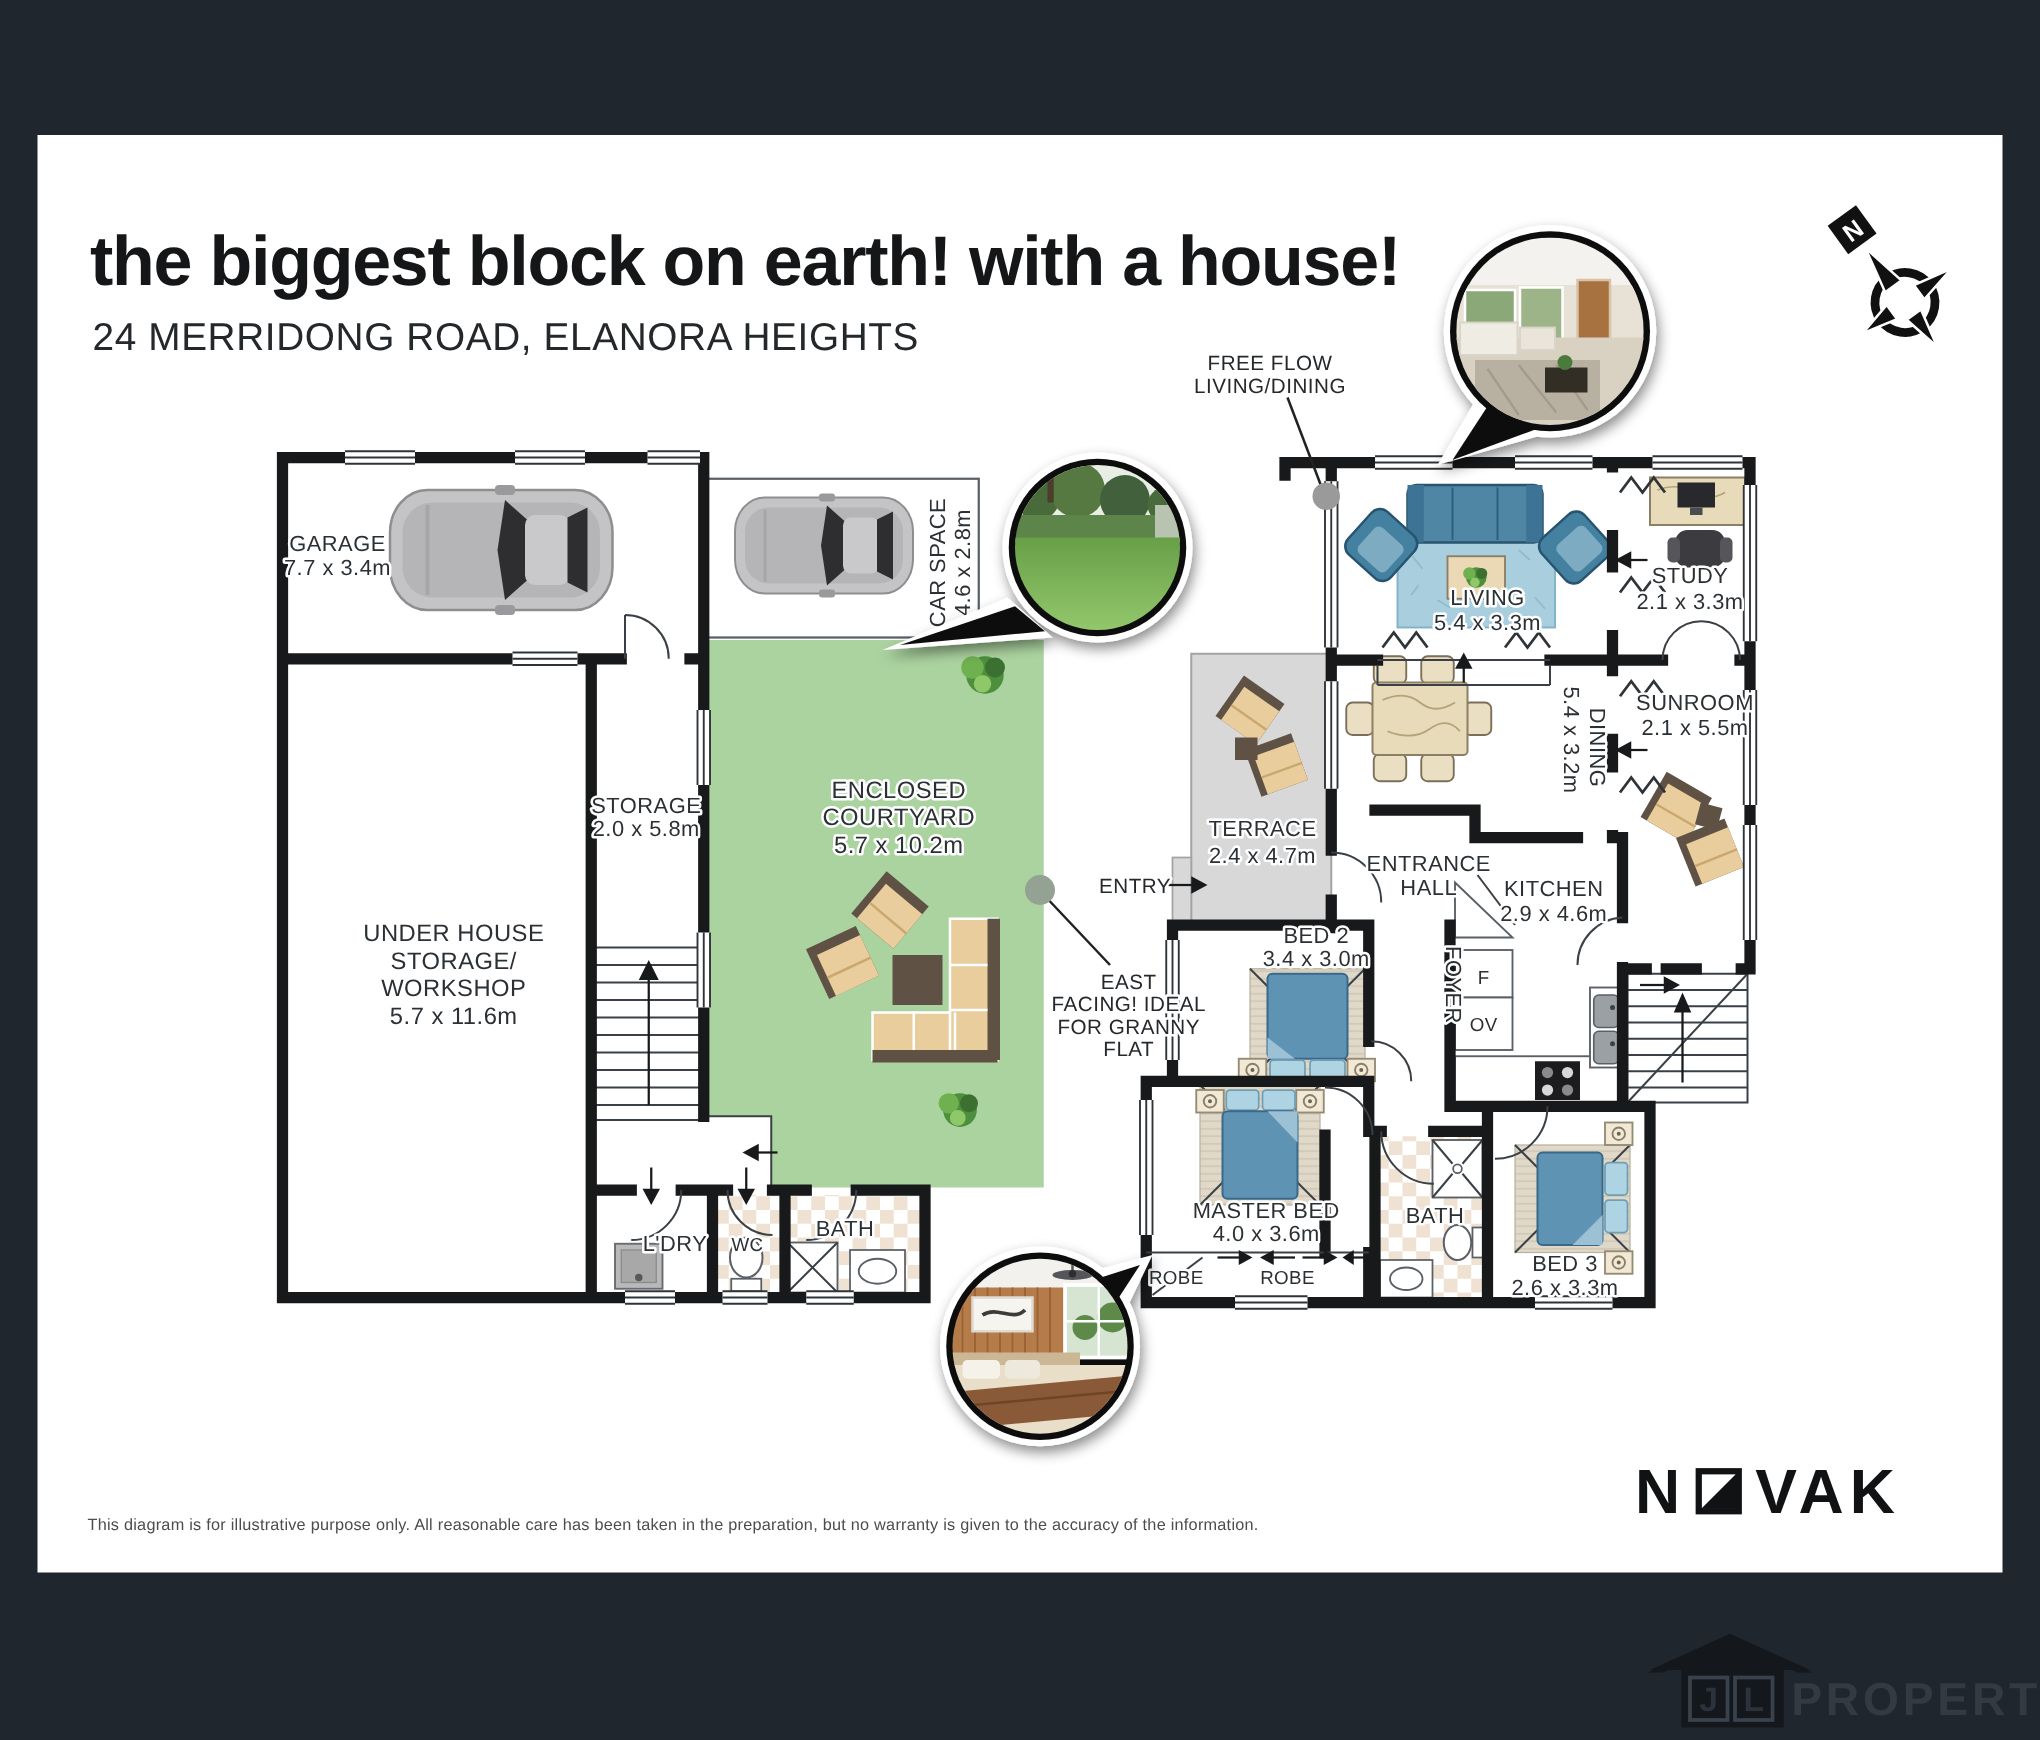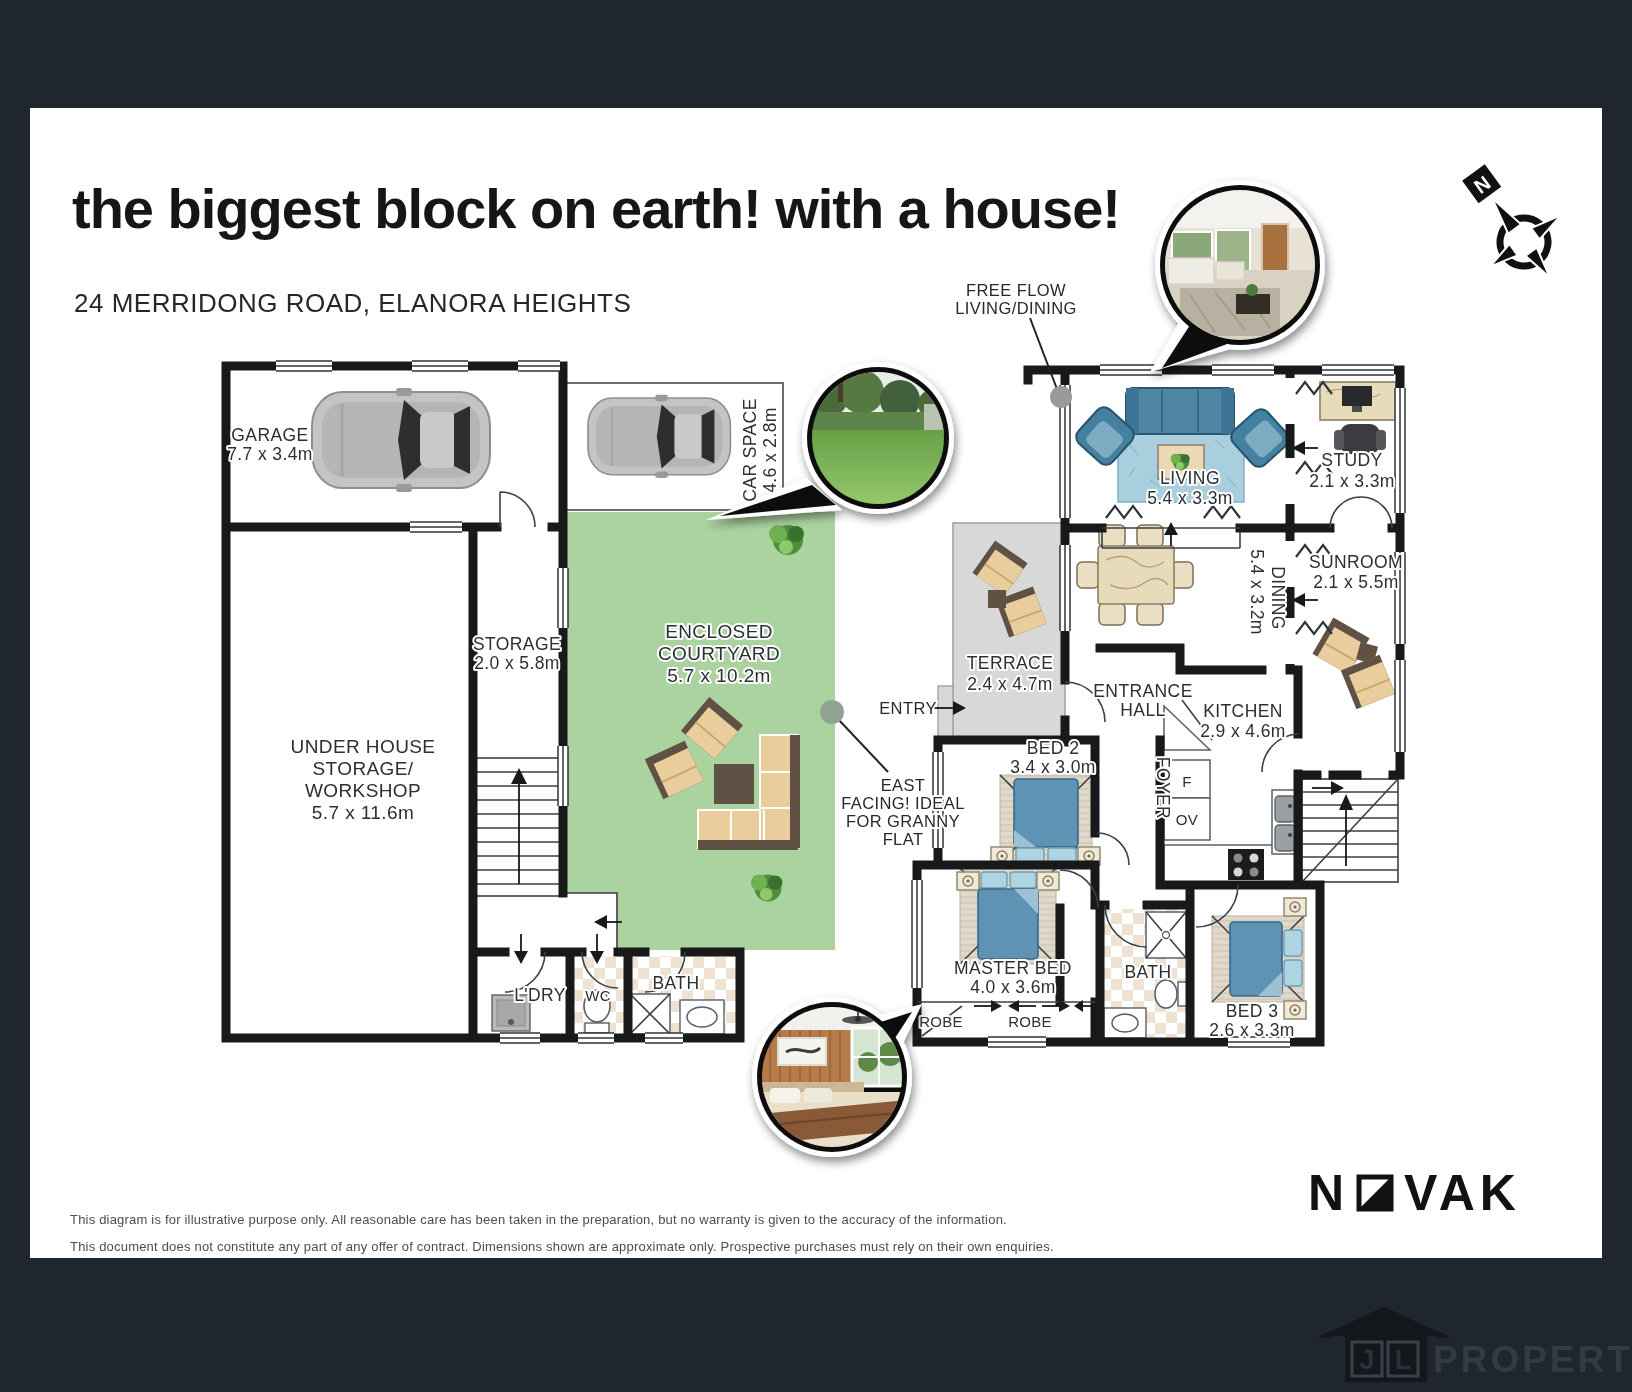--- a/index.html
+++ b/index.html
@@ -1,22 +1,22 @@
 <!DOCTYPE html>
 <html><head>
 <meta charset="utf-8">
 <style>
   html,body{margin:0;padding:0;background:#20262d;width:1632px;height:1392px;overflow:hidden;
             font-family:"Liberation Sans",sans-serif;}
   .frame{position:absolute;left:0;top:0;width:1612px;height:1392px;background:#20262d;}
   .sheet{position:absolute;left:30px;top:108px;width:1572px;height:1150px;background:#ffffff;}
   .title{position:absolute;left:72px;top:176px;font-size:56px;font-weight:800;letter-spacing:-1px;
          color:#141618;white-space:nowrap;}
-  .address{position:absolute;left:74px;top:252px;font-size:26px;font-weight:400;letter-spacing:.5px;
-         color:#25282b;white-space:nowrap;margin-top:36px;}
+  .address{position:absolute;left:74px;top:252px;font-size:31px;font-weight:400;letter-spacing:.5px;
+         color:#25282b;white-space:nowrap;}
   .plan-svg{position:absolute;left:0;top:0;width:1632px;height:1392px;}
   .disclaimer{position:absolute;left:70px;top:1186px;width:1010px;font-size:13px;line-height:27px;
          color:#4d4d4d;letter-spacing:.2px;margin-top:20px;}
   .novak{position:absolute;left:1308px;top:1164px;display:flex;align-items:center;gap:9px;
          color:#101214;font-weight:700;font-size:50px;letter-spacing:2px;}
   .novak .vak{letter-spacing:5px;}
   .jl-mark{position:absolute;left:1300px;top:1290px;width:332px;height:102px;}
   
   text{font-family:"Liberation Sans",sans-serif;}
   .rl{font-size:17.5px;font-weight:500;fill:#2b3034;letter-spacing:.4px;text-anchor:middle;
@@ -560,21 +560,20 @@
       <polygon points="0,44 -7,12 7,12" fill="#111" stroke="#fff" stroke-width="2"></polygon>
       <polygon points="46,0 14,-7 14,7" fill="#111" stroke="#fff" stroke-width="2"></polygon>
       <polygon points="-42,0 -13,-7 -13,7" fill="#111" stroke="#fff" stroke-width="2"></polygon>
       <rect x="-14" y="-86" width="28" height="28" fill="#111"></rect>
       <text x="0" y="-64" text-anchor="middle" font-size="20" font-weight="700" fill="#ffffff">N</text>
     </g>
   </svg>
 
   <div class="disclaimer">
     <div>This diagram is for illustrative purpose only. All reasonable care has been taken in the preparation, but no warranty is given to the accuracy of the information.</div>
-    <div>This document does not constitute any part of any offer of contract. Dimensions shown are approximate only. Prospective purchases must rely on their own enquiries.</div>
   </div>
 
   <div class="novak">
     <span>N</span>
     <svg width="40" height="40" viewBox="0 0 40 40">
       <rect x="4" y="4" width="32" height="32" fill="#ffffff" stroke="#101214" stroke-width="5"></rect>
       <polygon points="34,6 34,34 6,34" fill="#101214"></polygon>
     </svg>
     <span class="vak">VAK</span>
   </div>

